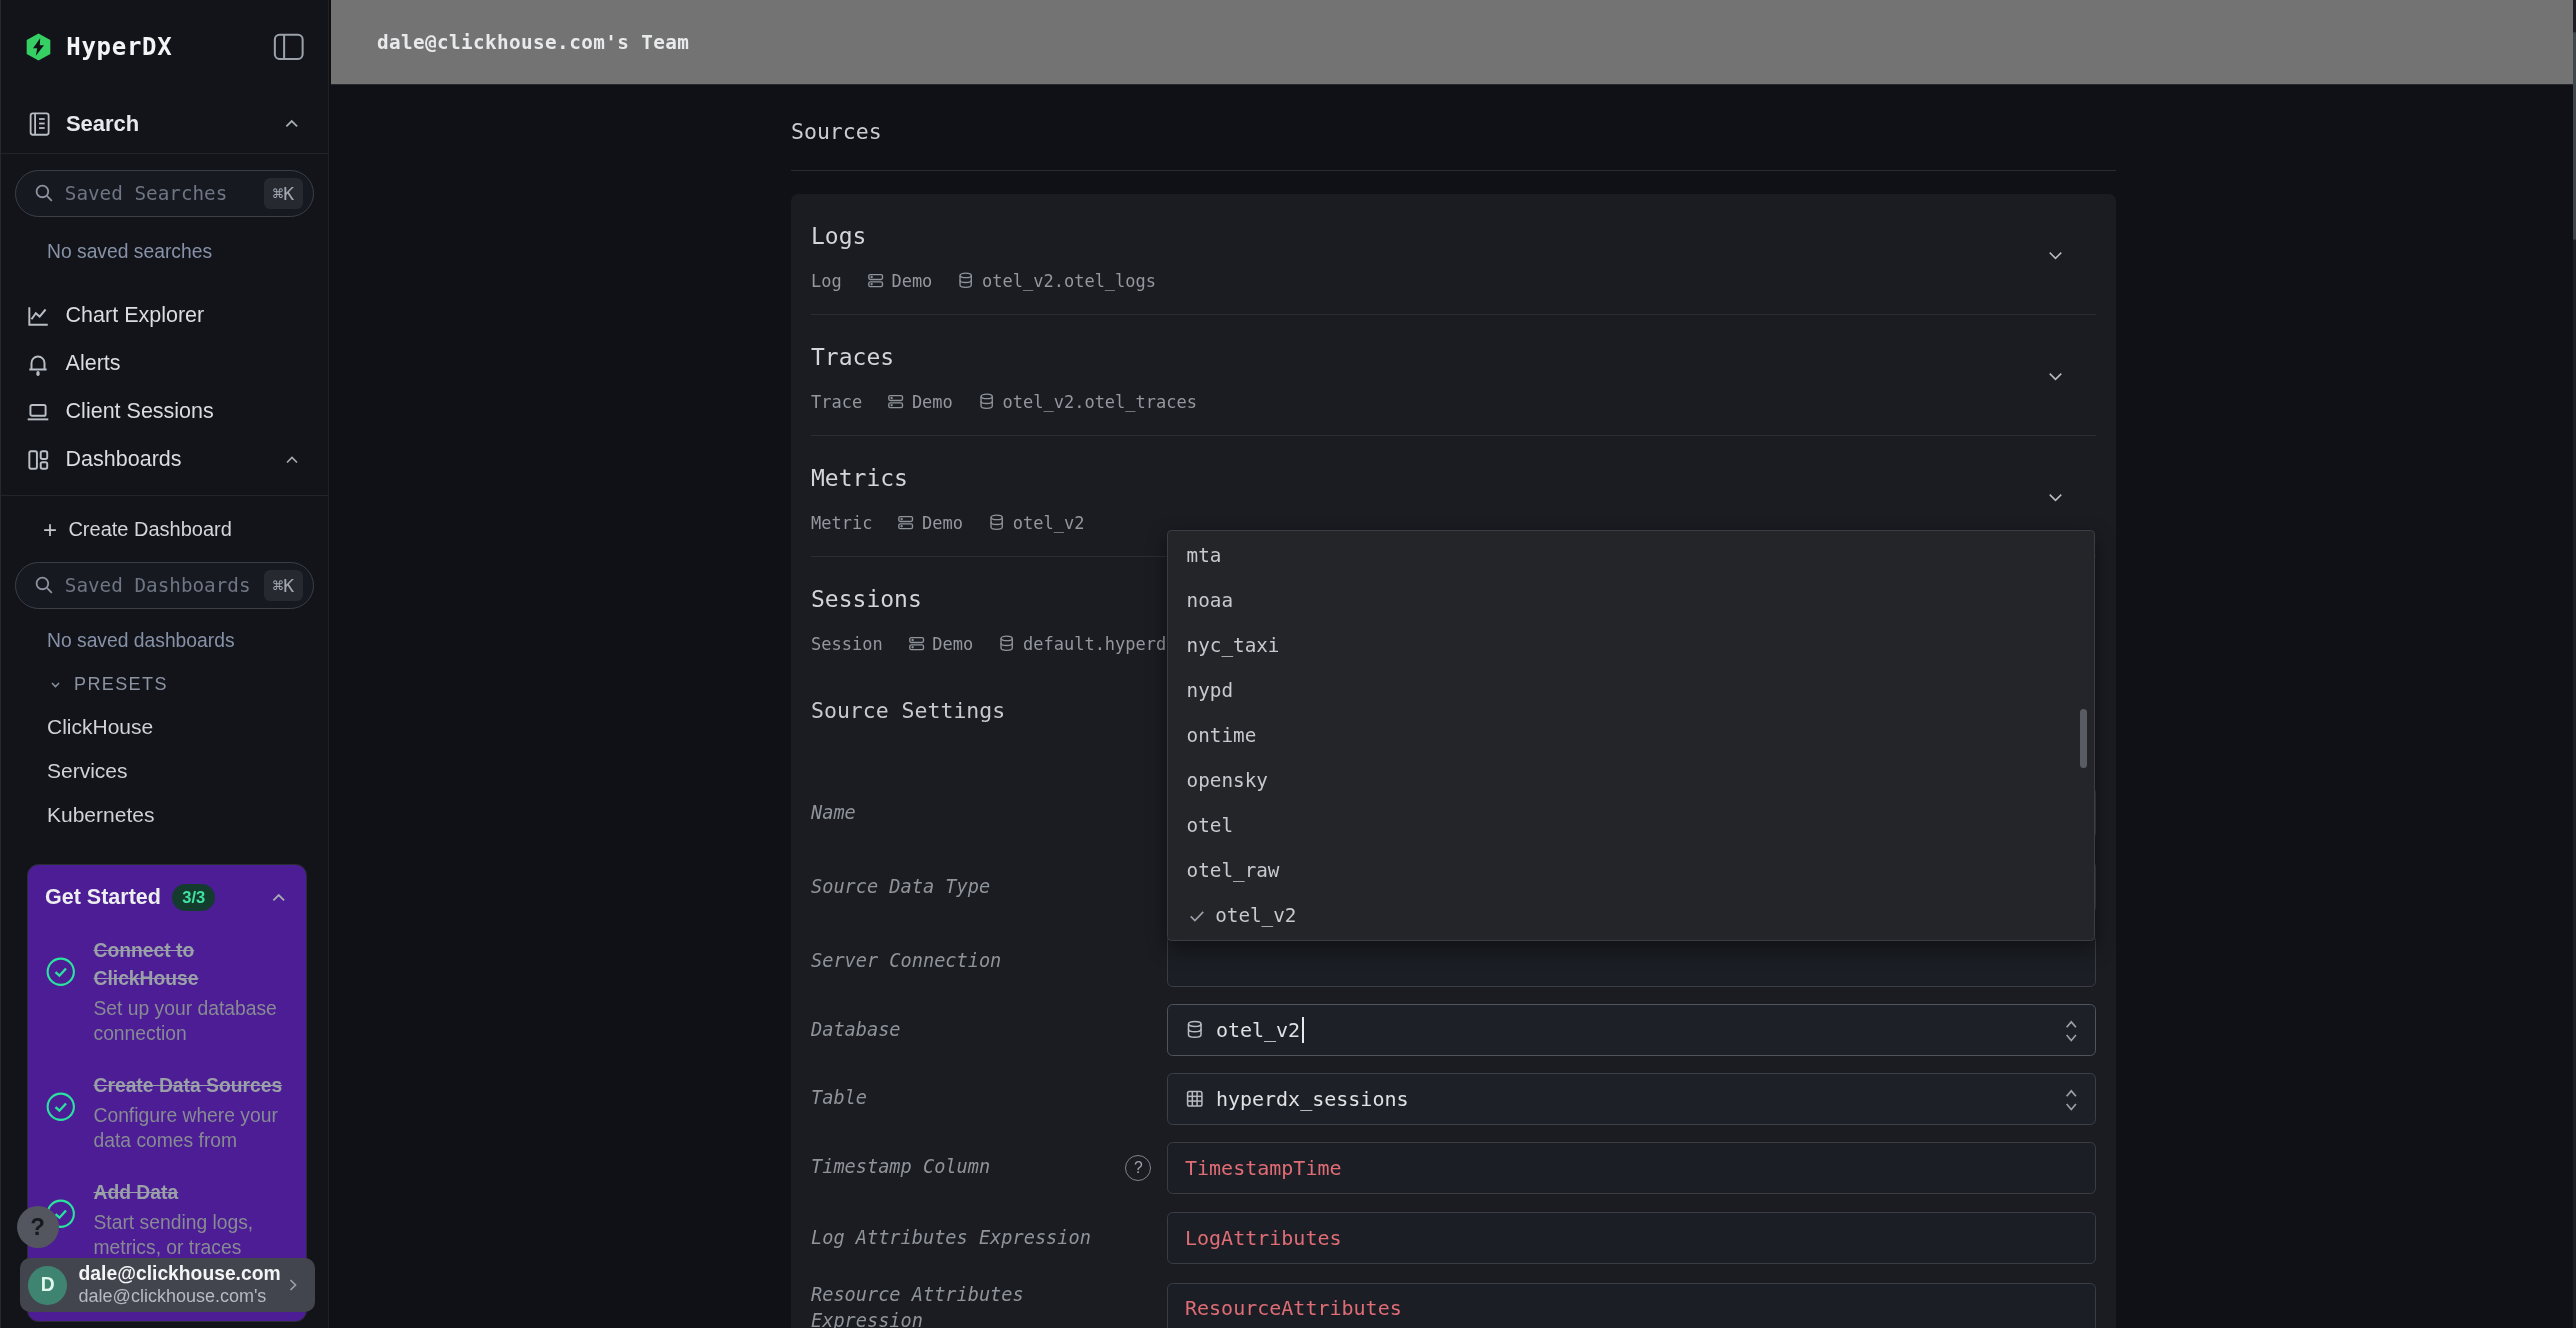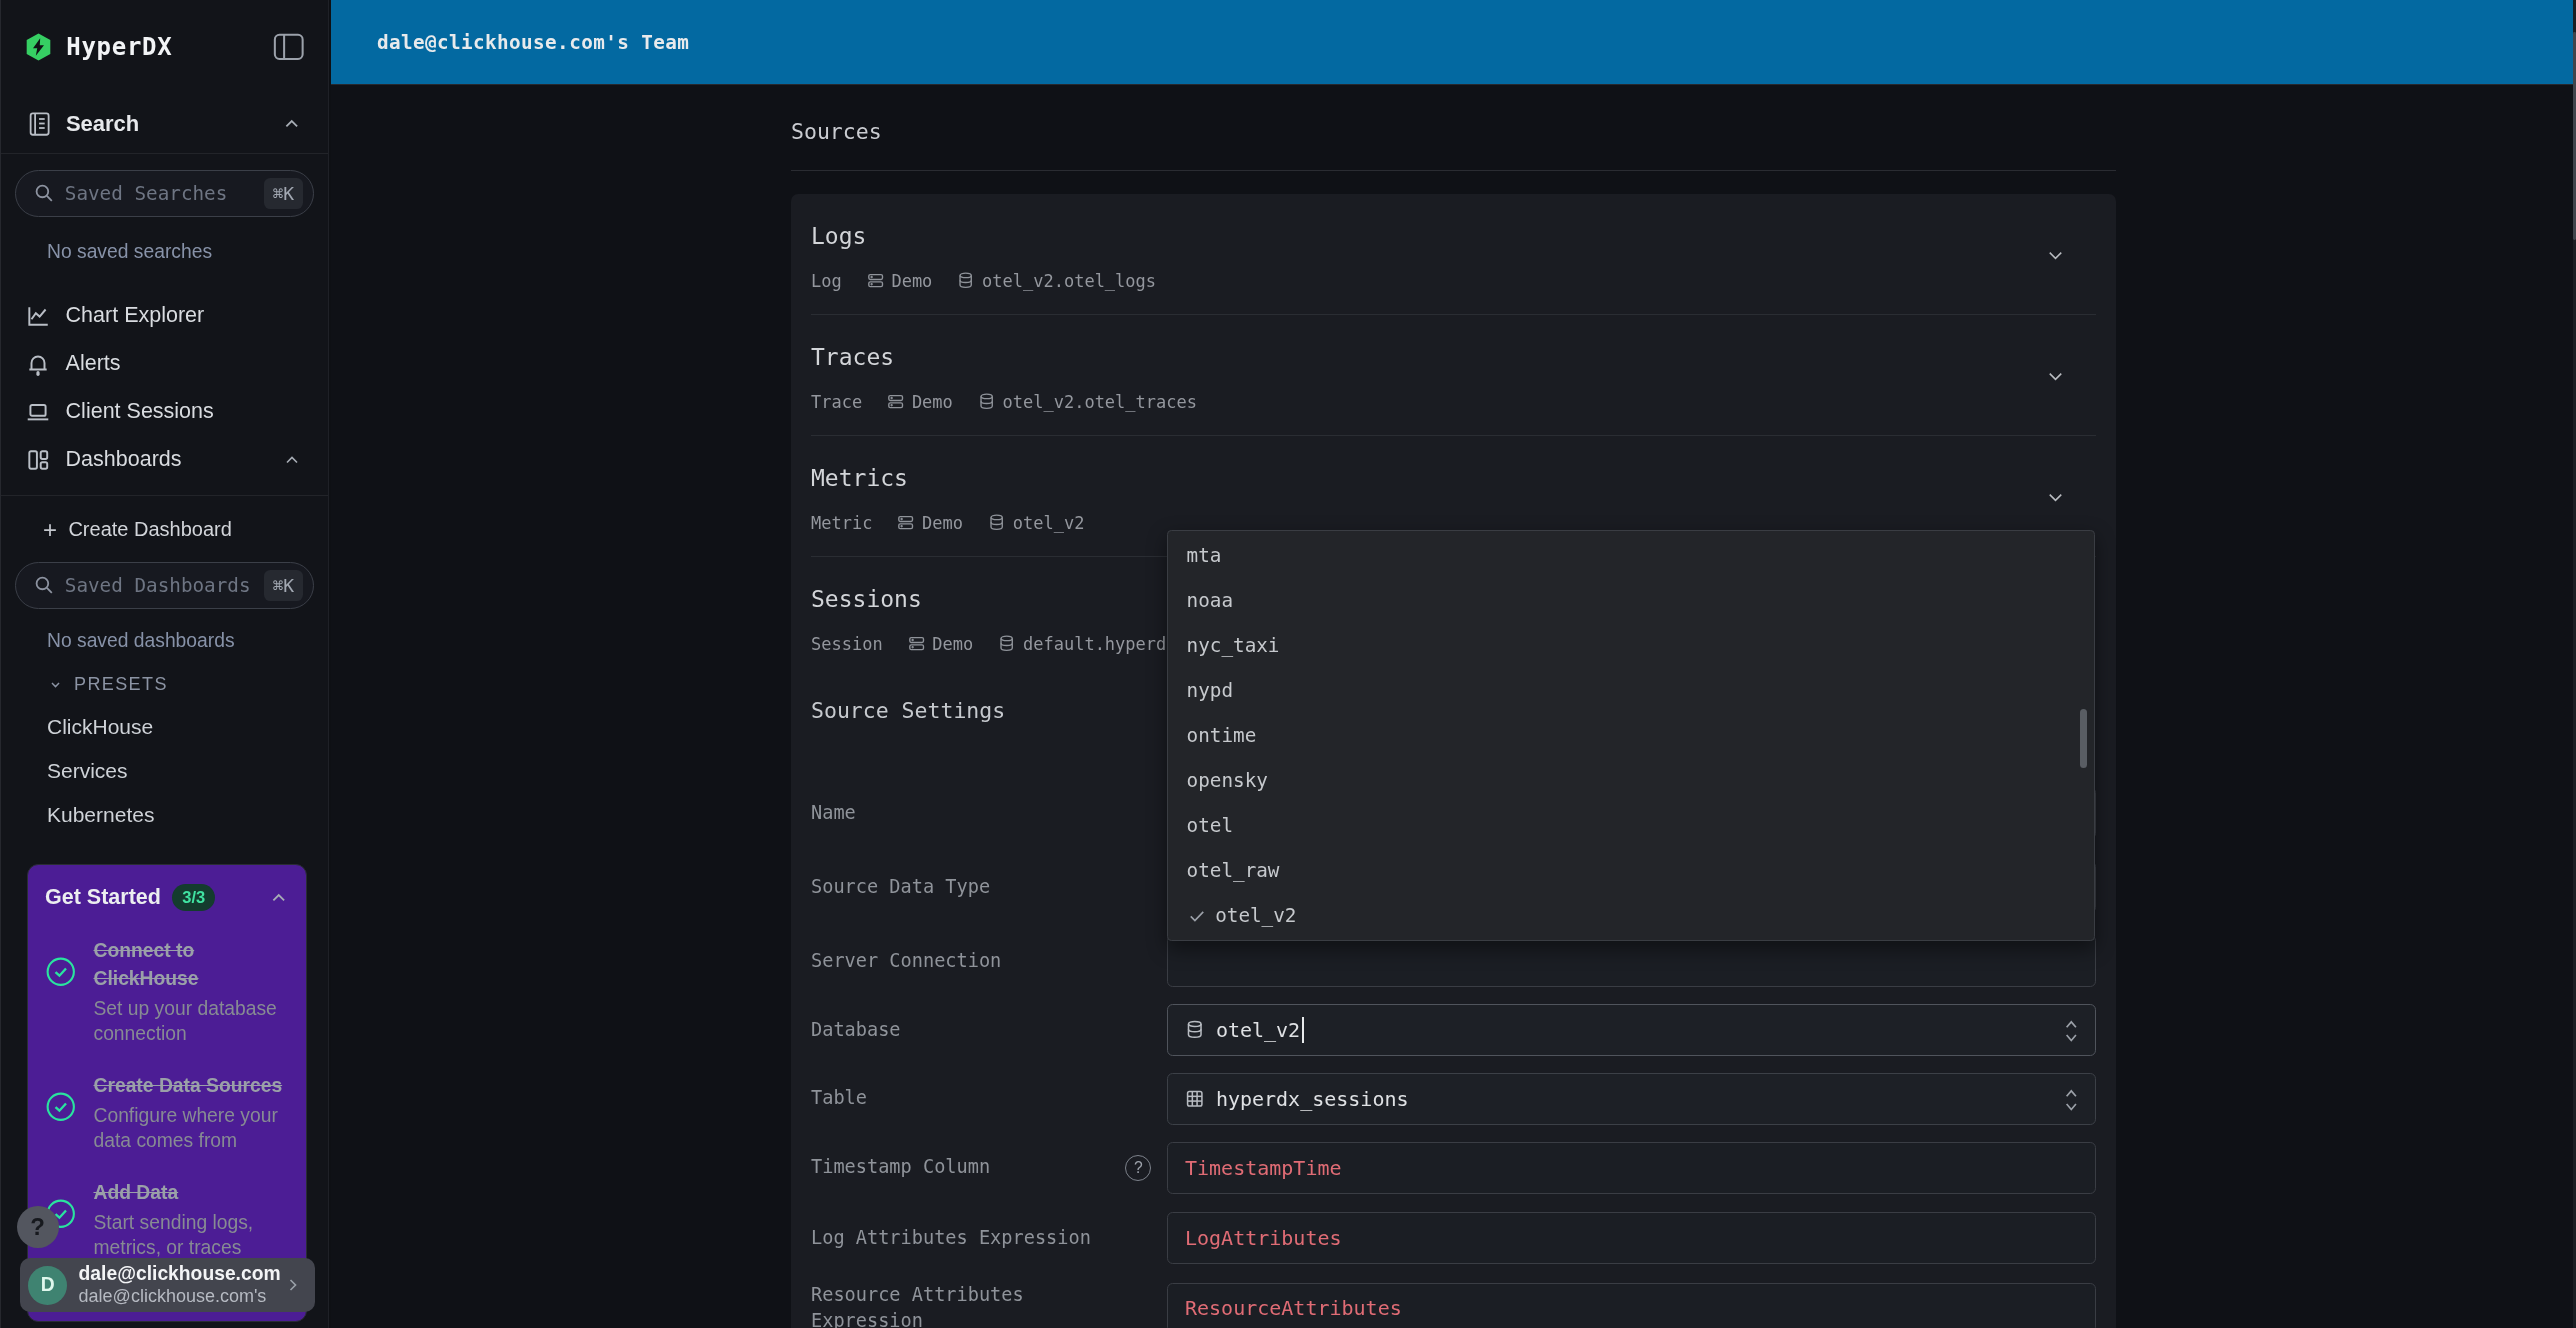--- a/index.html
+++ b/index.html
@@ -91,21 +91,21 @@
   }
   .avatar { width:39px; height:39px; border-radius:50%; background:#3f8371; color:#dff7ec;
     display:flex; align-items:center; justify-content:center; font-size:19.3px; font-weight:bold; flex:0 0 auto; }
   .prof-texts { margin-left:11.4px; flex:1; overflow:hidden; }
   .prof-name { font-size:19.3px; font-weight:bold; color:#f3f4f6; white-space:nowrap; }
   .prof-team { font-size:18px; color:#b6bac2; margin-top:1.4px; white-space:nowrap; }
   .prof-chev { color:#9ba1a9; flex:0 0 auto; }
 
   
   .main { position:absolute; left:331px; right:0; top:0; bottom:0; background:#0f1116; }
-  .topbar { height:85px; background:#0369a1; border-bottom:1.4px solid #26282e; display:flex; align-items:center; padding-left:46px; }
+  .topbar { height:85px; background:#737373; border-bottom:1.4px solid #26282e; display:flex; align-items:center; padding-left:46px; }
   .topbar-title { font-size:19.3px; font-weight:bold; color:#e8eaec; letter-spacing:0.4px; }
 
   .content-col { margin-left:460px; width:1325px; }
   .sources-heading { padding-top:34px; font-size:21.5px; color:#caccd1; }
   .sources-rule { margin-top:26px; border-top:1.4px solid #2a2c32; }
 
   .card { margin-top:23px; background:#1a1c22; border-radius:7.2px 7.2px 0 0; padding:0 20px; min-height:1145px; }
   .src-section { position:relative; padding:29px 0 22px 0; border-bottom:1.4px solid #2a2d33; }
   .src-section.last { border-bottom:none; }
   .src-title { font-size:23px; color:#d3d5d9; line-height:27px; }
@@ -115,21 +115,21 @@
   .src-tbl { display:flex; }
   .sicon { width:19.3px; height:19.3px; color:#8f939a; margin-right:6.4px; flex:0 0 auto; }
   .src-chev { position:absolute; right:29px; top:50px; width:23px; height:23px; color:#b9bcc1; cursor:pointer; }
 
   .settings-heading { margin-top:20px; font-size:21.5px; color:#c6c9ce; line-height:27px; }
 
   .form { margin-top:63px; }
   .form-row { display:flex; }
   .form-label { width:356px; flex:0 0 auto; display:flex; align-items:center;
     font-family:"DejaVu Sans Mono",monospace; font-size:18.6px; color:#8f939a; line-height:1.4; }
-  .form-label .wrap { max-width:236px; }
+  .form-label .wrap { max-width:236px;font-style:italic; }
   .qmark { width:26px; height:26px; border:1.4px solid #7d828b; border-radius:50%; color:#9da2ab;
     font-size:15.7px; display:flex; align-items:center; justify-content:center; margin-left:auto; margin-right:15.7px;
     font-family:"Liberation Sans",sans-serif; }
   .field { flex:1; border-radius:5.7px; display:flex; align-items:center; }
   .field.select { background:#1d2026; border:1.4px solid #3c4047; padding:0 14.3px 0 15.7px; }
   .field.select.focused { border-color:#50545c; }
   .field.input { background:#1b1e24; border:1.4px solid #3a3d44; padding:0 17px; }
   .ficon { width:21.5px; height:21.5px; color:#b8bcc2; margin-right:10.7px; flex:0 0 auto; }
   .fval { font-size:20px; color:#dfe1e4; }
   .fval.red { color:#e06c75; }

